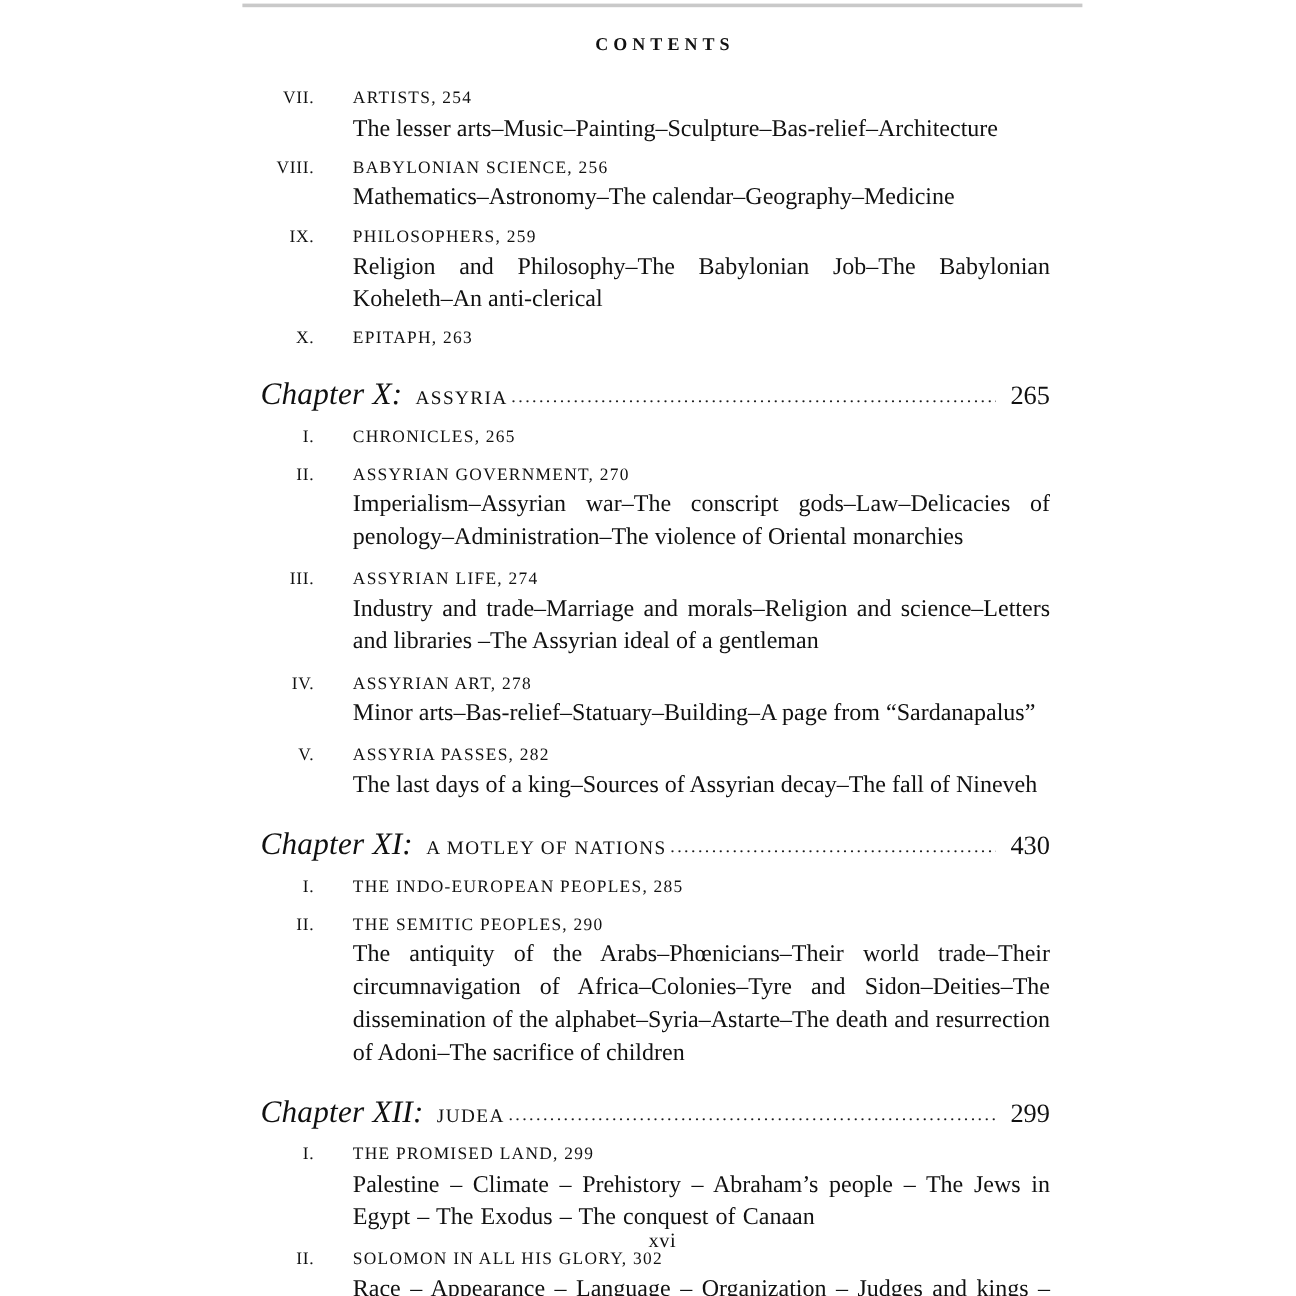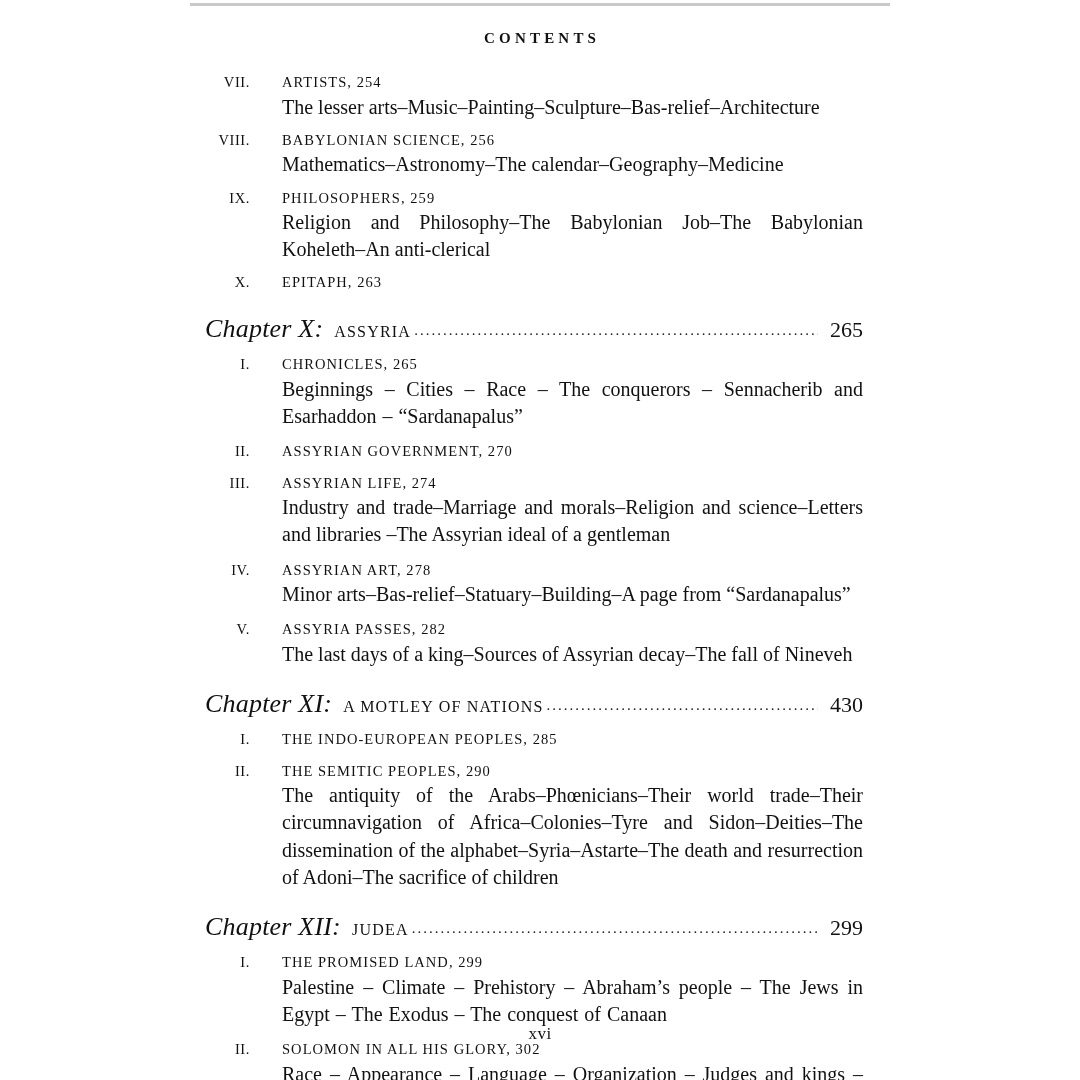--- a/index.html
+++ b/index.html
@@ -11,21 +11,21 @@
     width: 1080px;
     height: 1080px;
     font-family: "Liberation Serif", "DejaVu Serif", serif;
     color: #111111;
     overflow: hidden;
     position: relative;
   }
 
   .page {
     position: absolute;
-    left: 0; top: 0;
+    left: 12px; top: 0;
     width: 979px;
     height: 1080px;
   }
 
   
   .top-rule {
     position: absolute;
     left: 190px;
     top: 3px;
     width: 700px;
@@ -194,27 +194,27 @@
       <span class="chapter-label">Chapter X:</span>
       <span class="chapter-title">ASSYRIA</span>
       <span class="chapter-dots">...........................................................................................</span>
       <span class="chapter-page">265</span>
     </div>
     <div>
       <div class="section">
         <div class="sec-num">I.</div>
         <div class="sec-body">
           <div class="sec-title">CHRONICLES, 265</div>
-          <div class="sec-desc loose">Beginnings – Cities – Race – The conquerors – Sennacherib and Esarhaddon – “Sardanapalus”</div>
         </div>
       </div>
       <div class="section">
         <div class="sec-num">II.</div>
         <div class="sec-body">
           <div class="sec-title">ASSYRIAN GOVERNMENT, 270</div>
+          <div class="sec-desc">Imperialism–Assyrian war–The conscript gods–Law–Delicacies of penology–Administration–The violence of Oriental monarchies</div>
         </div>
       </div>
       <div class="section">
         <div class="sec-num">III.</div>
         <div class="sec-body">
           <div class="sec-title">ASSYRIAN LIFE, 274</div>
           <div class="sec-desc">Industry and trade–Marriage and morals–Religion and science–Letters and libraries –The Assyrian ideal of a gentleman</div>
         </div>
       </div>
       <div class="section">

